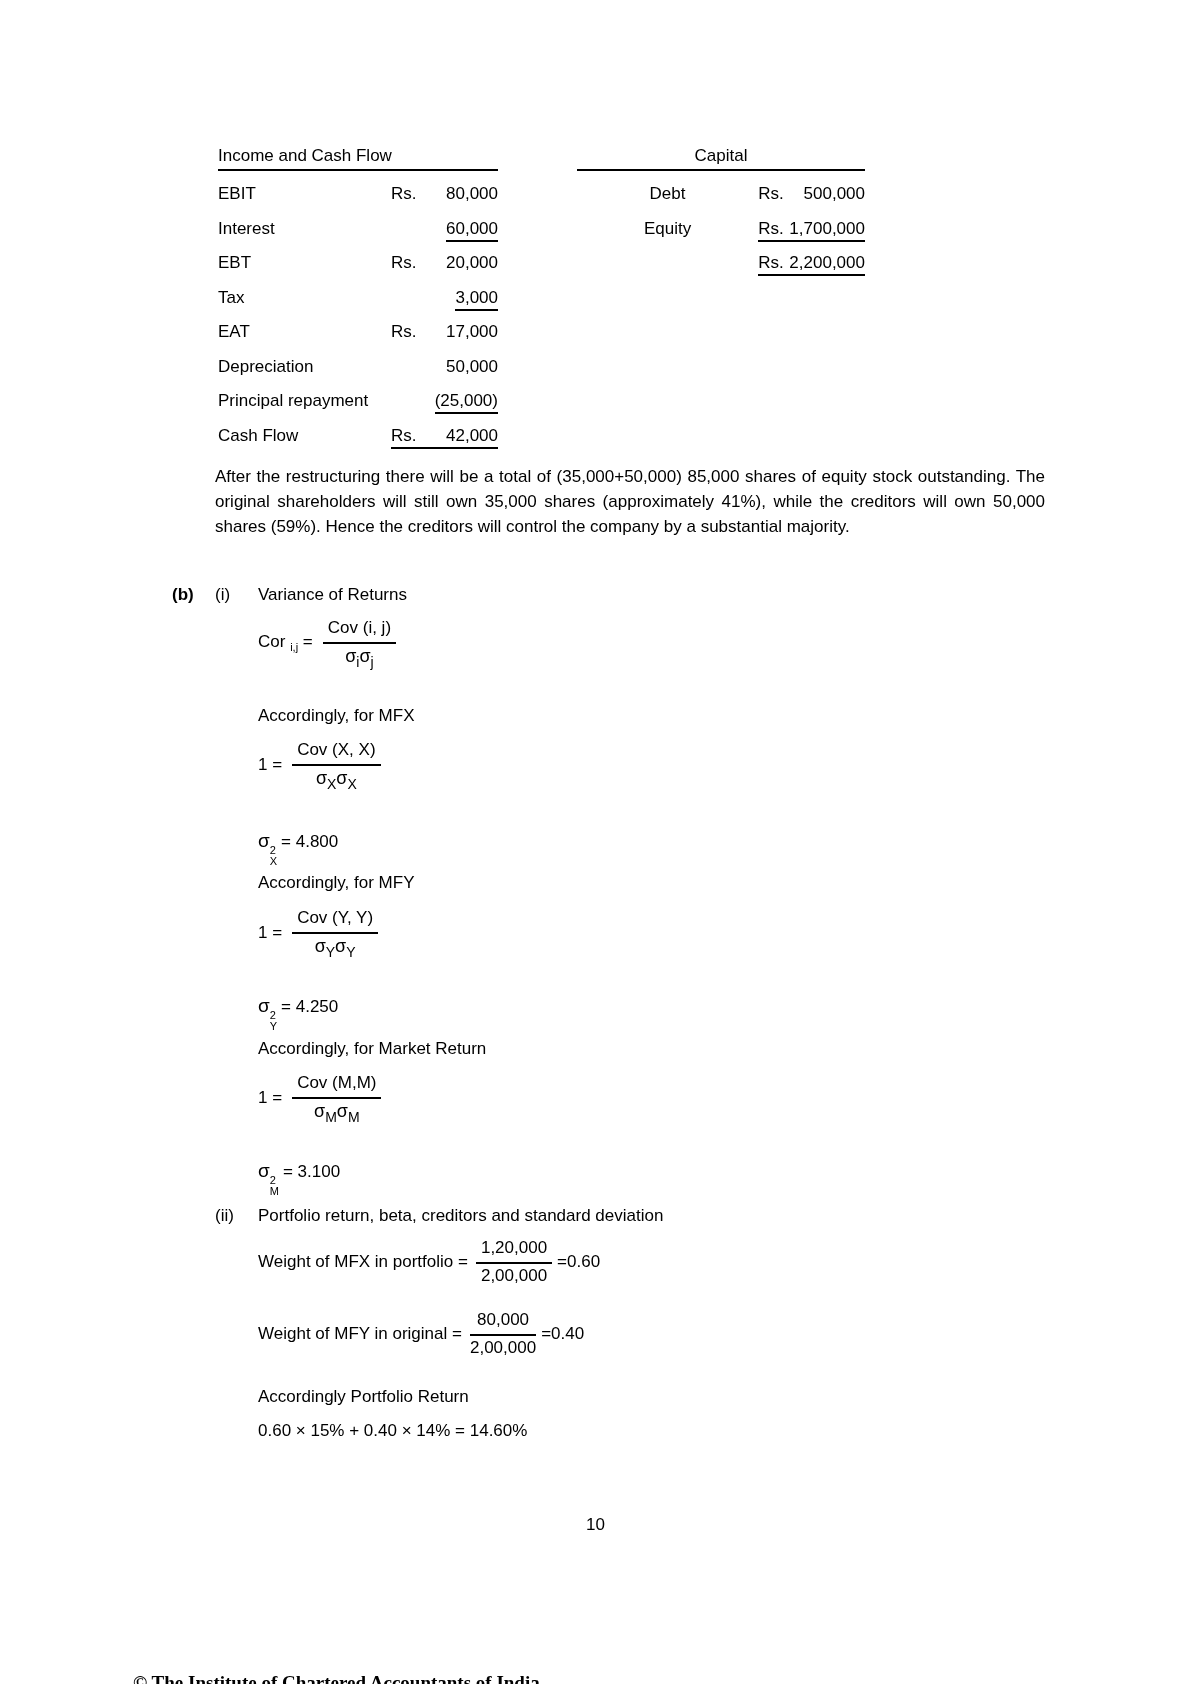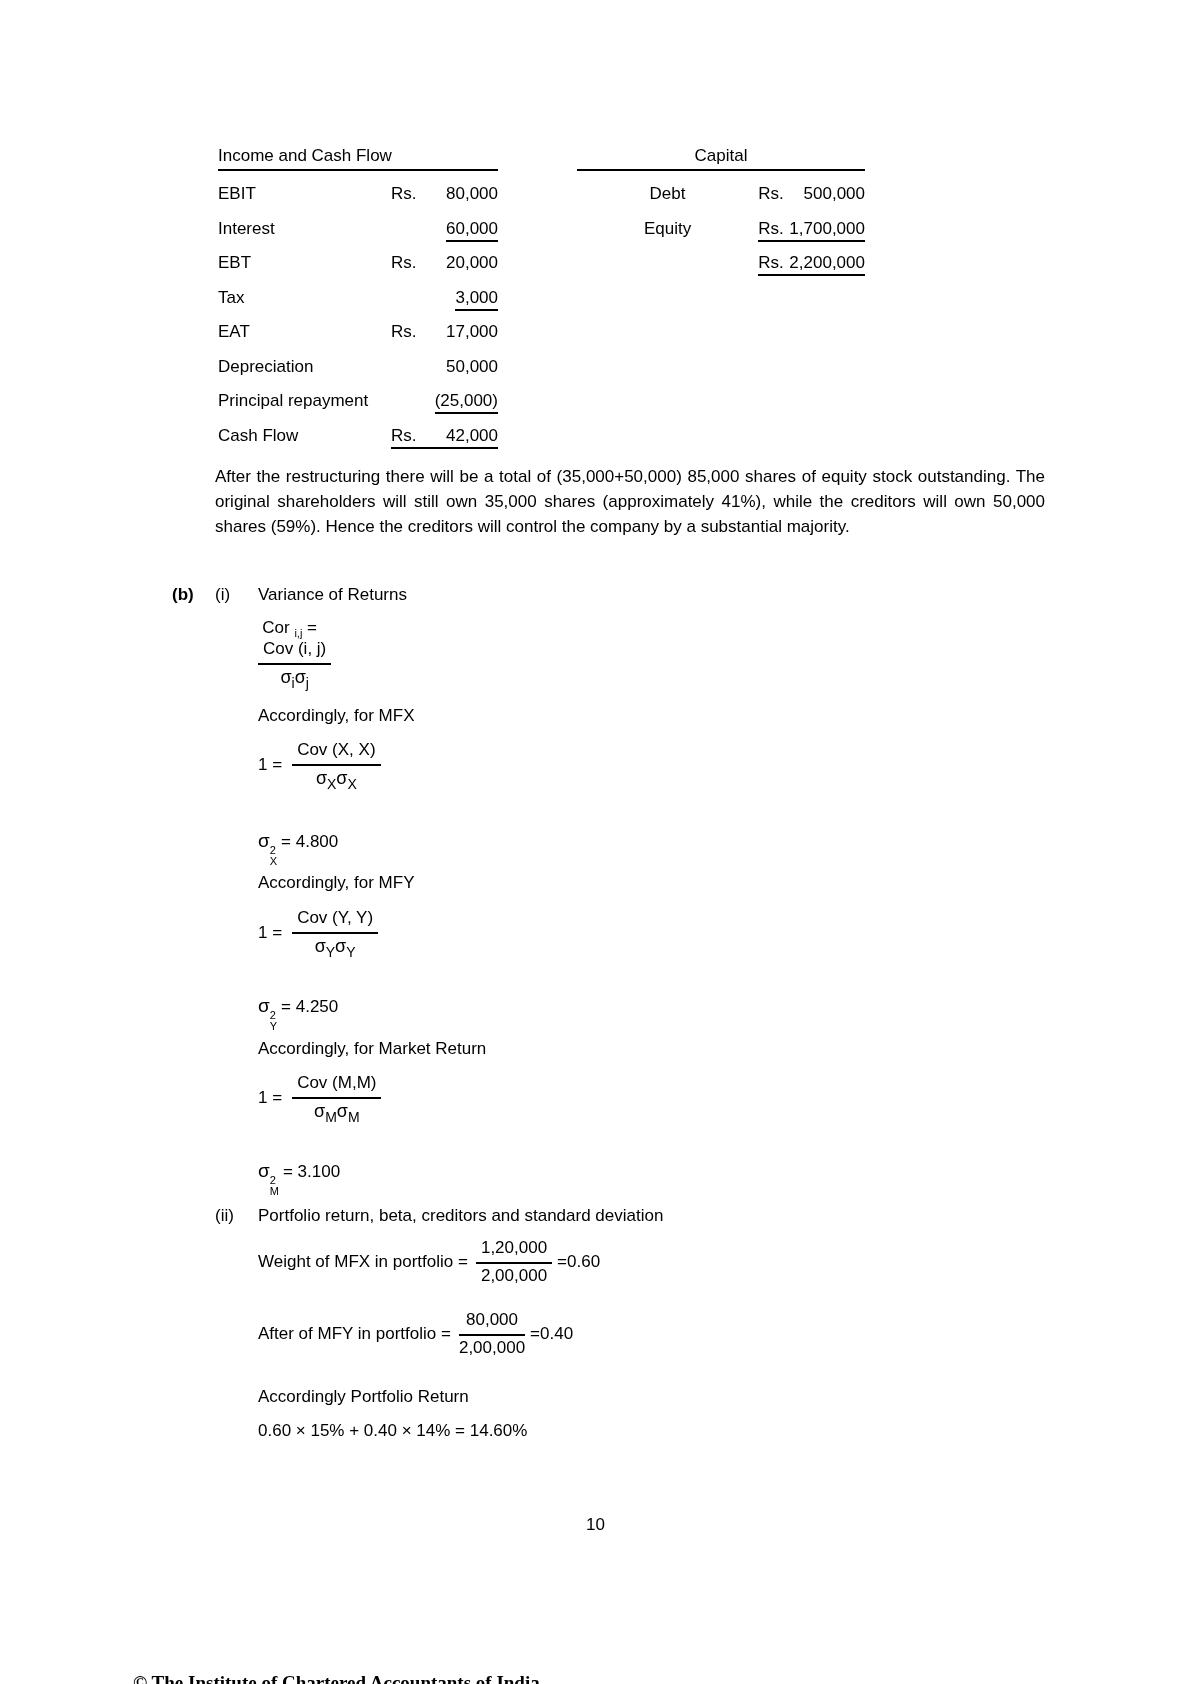--- a/index.html
+++ b/index.html
@@ -147,21 +147,21 @@
   </div>
 
   <div class="abs para" style="top:464px;left:215px;">After the restructuring there will be a total of (35,000+50,000) 85,000 shares of equity stock outstanding.  The original shareholders will still own 35,000 shares (approximately 41%), while the creditors will own 50,000 shares (59%).  Hence the creditors will control the company by a substantial majority.</div>
 
   <div class="abs" style="top:585px;left:0;width:100%;height:22px;">
     <span class="pos bold" style="left:172px;">(b)</span>
     <span class="pos" style="left:215px;">(i)</span>
     <span class="pos" style="left:258px;">Variance of Returns</span>
   </div>
 
-  <div class="abs feq" style="top:618px;left:258px;flex-direction:column;">
+  <div class="abs feq" style="top:618px;left:258px;">
     <span class="lhs"><span>Cor</span> <span class="smsub">i,j</span> <span>=</span></span>
     <span class="frac">
       <span class="num">Cov (i, j)</span>
       <span class="den"><span class="sg">σ</span><span class="bigsub">i</span><span class="sg">σ</span><span class="bigsub">j</span></span>
     </span>
   </div>
 
   <div class="abs" style="top:706px;left:258px;">Accordingly, for MFX</div>
   <div class="abs feq" style="top:740px;left:258px;">
     <span class="lhs"><span>1</span> <span>=</span></span>
@@ -215,21 +215,21 @@
   <div class="abs weight" style="top:1238px;left:258px;">
     <span class="wl">Weight of MFX in portfolio =</span>
     <span class="frac">
       <span class="num">1,20,000</span>
       <span class="den">2,00,000</span>
     </span>
     <span class="res">=0.60</span>
   </div>
 
   <div class="abs weight" style="top:1310px;left:258px;">
-    <span class="wl">After of MFY in portfolio =</span>
+    <span class="wl">Weight of MFY in original =</span>
     <span class="frac">
       <span class="num">80,000</span>
       <span class="den">2,00,000</span>
     </span>
     <span class="res">=0.40</span>
   </div>
 
   <div class="abs" style="top:1387px;left:258px;">Accordingly Portfolio Return</div>
   <div class="abs" style="top:1421px;left:258px;">0.60 × 15% + 0.40 × 14% = 14.60%</div>
 

